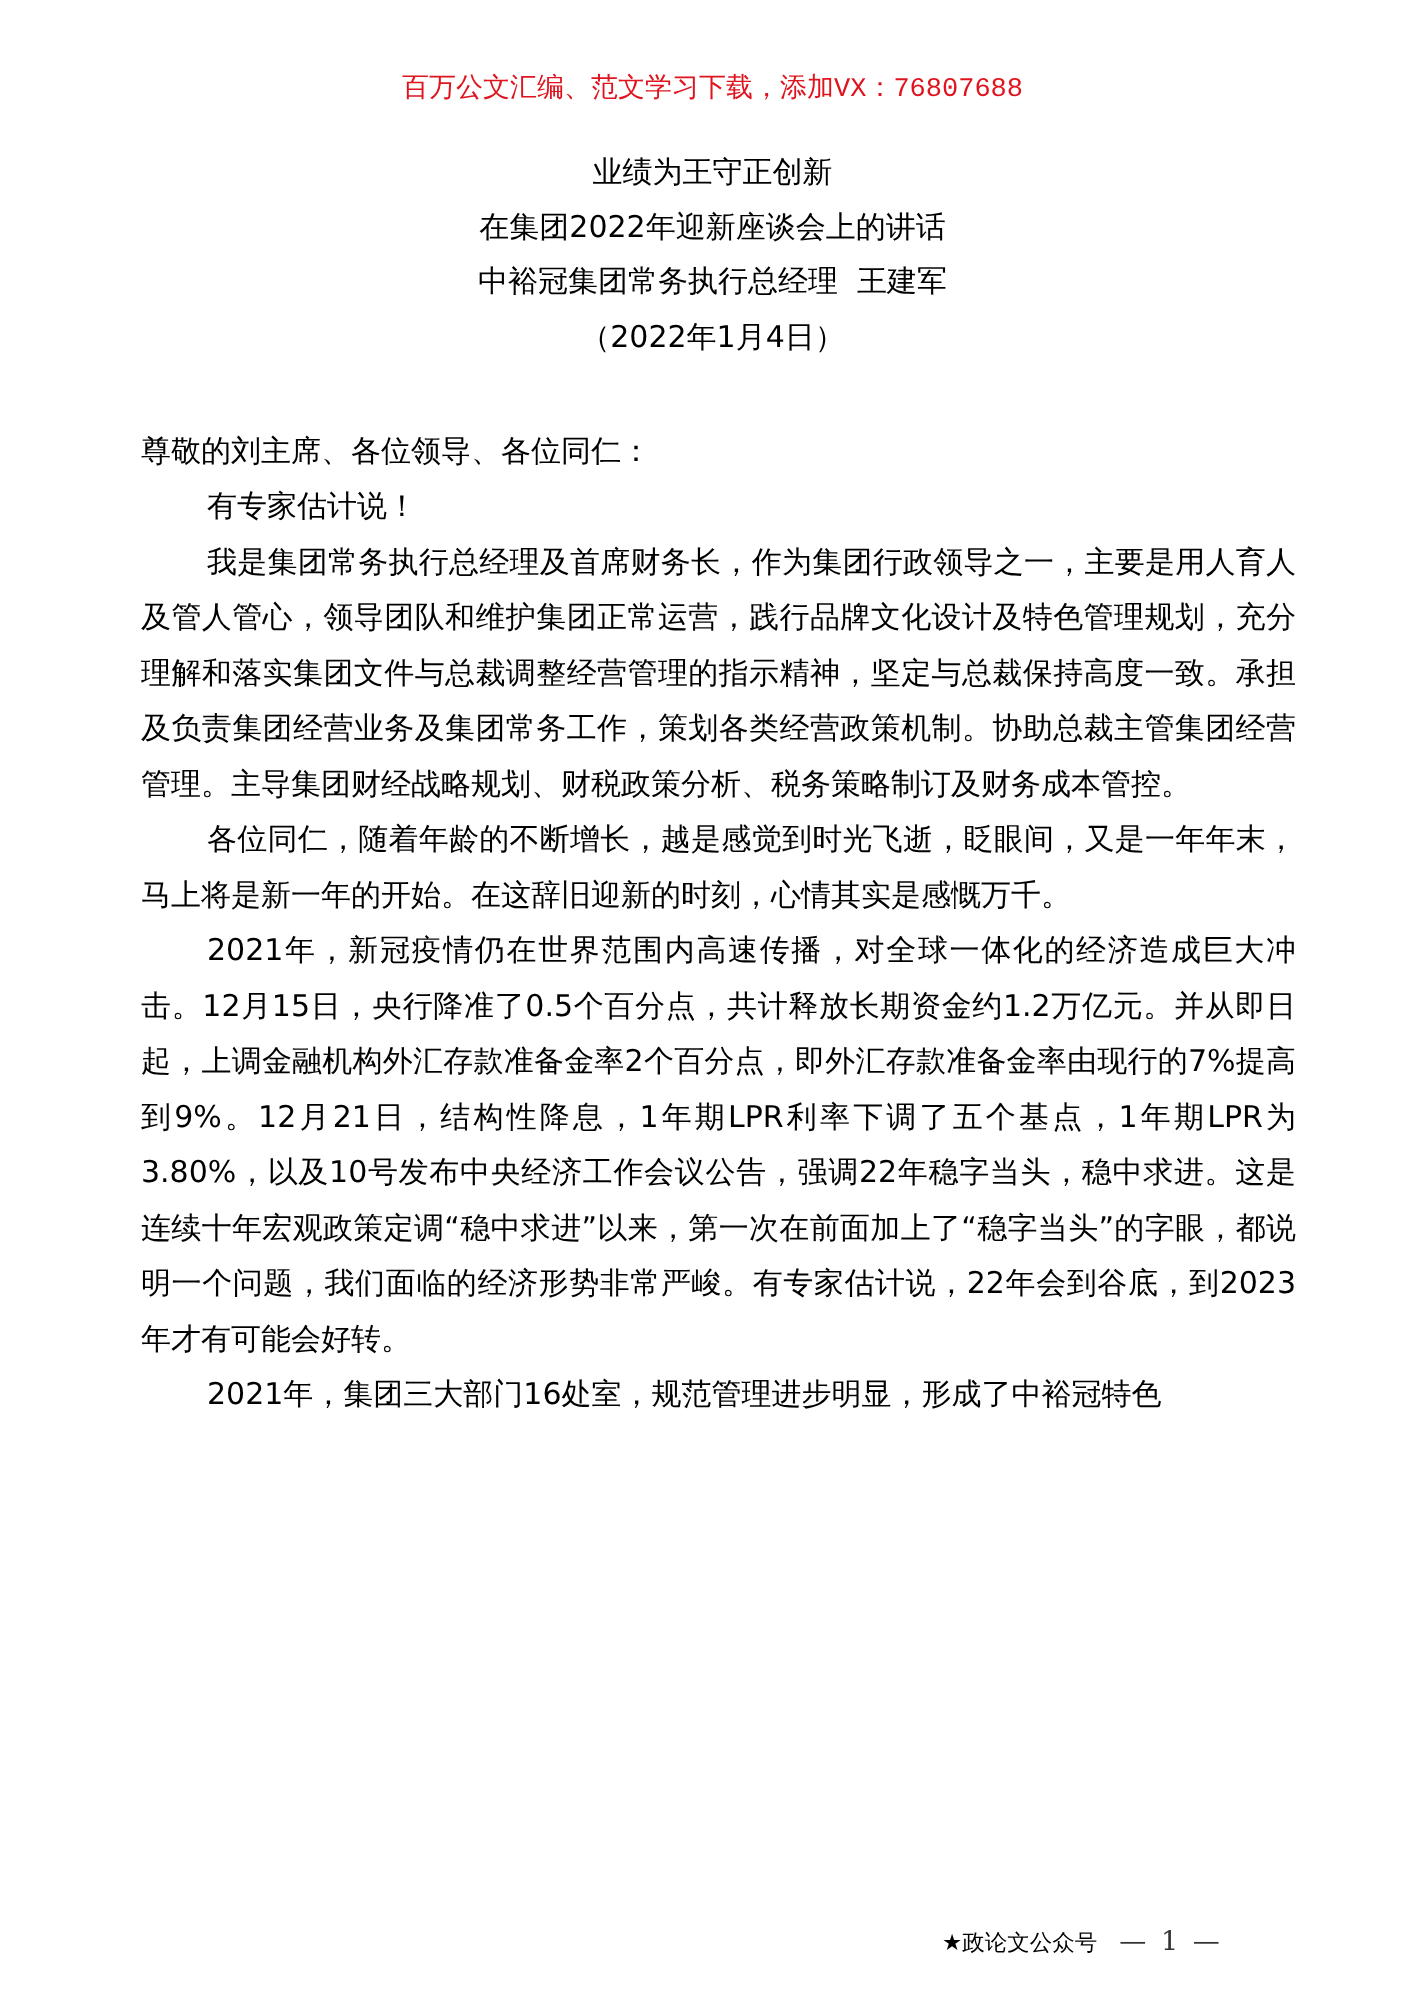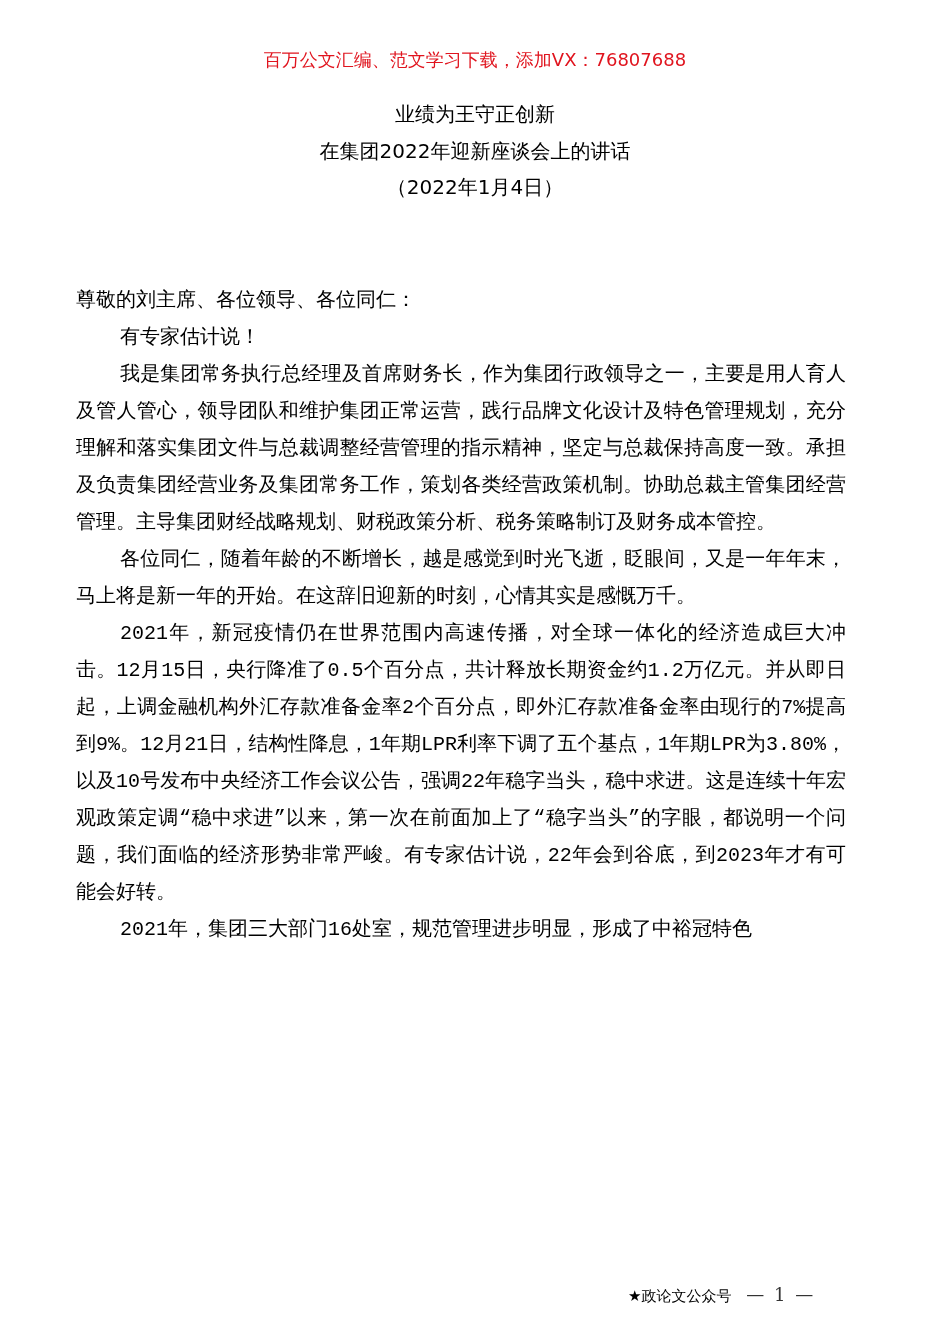--- a/index.html
+++ b/index.html
@@ -17,43 +17,43 @@
     }
     .watermark {
       position: absolute;
       top: 46px;
       left: 0;
       width: 950px;
       text-align: center;
       font-size: 18px;
       line-height: 28px;
       color: #e0141e;
+      font-family: Liberation Mono, monospace;
     }
     .title-block {
       position: absolute;
       top: 96px;
       left: 0;
       width: 950px;
       text-align: center;
       font-size: 20px;
       line-height: 36.5px;
     }
     .title-line {
       display: block;
       white-space: pre;
     }
     .body-text {
       position: absolute;
       top: 282px;
-      left: 76px;
+      left: 94px;
       width: 770px;
       font-size: 20px;
       line-height: 37px;
       text-align: justify;
-      font-family: Liberation Mono, monospace;
     }
     .para {
       margin: 0;
     }
     .para.indent {
       text-indent: 44px;
     }
     .footer {
       position: absolute;
       top: 1281px;
@@ -72,20 +72,21 @@
     }
   </style>
 </head>
 <body>
 
 <div class="watermark">百万公文汇编、范文学习下载，添加VX：76807688</div>
 
 <div class="title-block">
   <span class="title-line">业绩为王守正创新</span>
   <span class="title-line">在集团2022年迎新座谈会上的讲话</span>
+  <span class="title-line">中裕冠集团常务执行总经理  王建军</span>
   <span class="title-line">（2022年1月4日）</span>
 </div>
 
 <div class="body-text">
   <p class="para">尊敬的刘主席、各位领导、各位同仁：</p>
   <p class="para indent">有专家估计说！</p>
   <p class="para indent">我是集团常务执行总经理及首席财务长，作为集团行政领导之一，主要是用人育人及管人管心，领导团队和维护集团正常运营，践行品牌文化设计及特色管理规划，充分理解和落实集团文件与总裁调整经营管理的指示精神，坚定与总裁保持高度一致。承担及负责集团经营业务及集团常务工作，策划各类经营政策机制。协助总裁主管集团经营管理。主导集团财经战略规划、财税政策分析、税务策略制订及财务成本管控。</p>
   <p class="para indent">各位同仁，随着年龄的不断增长，越是感觉到时光飞逝，眨眼间，又是一年年末，马上将是新一年的开始。在这辞旧迎新的时刻，心情其实是感慨万千。</p>
   <p class="para indent">2021年，新冠疫情仍在世界范围内高速传播，对全球一体化的经济造成巨大冲击。12月15日，央行降准了0.5个百分点，共计释放长期资金约1.2万亿元。并从即日起，上调金融机构外汇存款准备金率2个百分点，即外汇存款准备金率由现行的7%提高到9%。12月21日，结构性降息，1年期LPR利率下调了五个基点，1年期LPR为3.80%，以及10号发布中央经济工作会议公告，强调22年稳字当头，稳中求进。这是连续十年宏观政策定调“稳中求进”以来，第一次在前面加上了“稳字当头”的字眼，都说明一个问题，我们面临的经济形势非常严峻。有专家估计说，22年会到谷底，到2023年才有可能会好转。</p>
   <p class="para indent">2021年，集团三大部门16处室，规范管理进步明显，形成了中裕冠特色</p>

